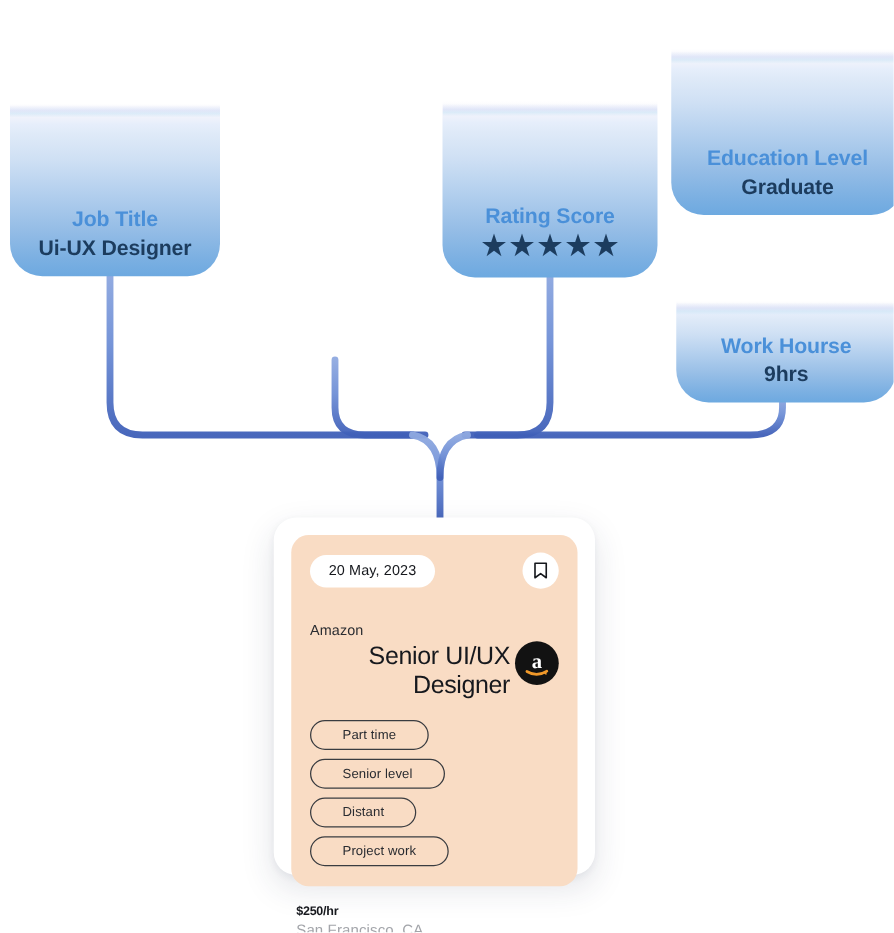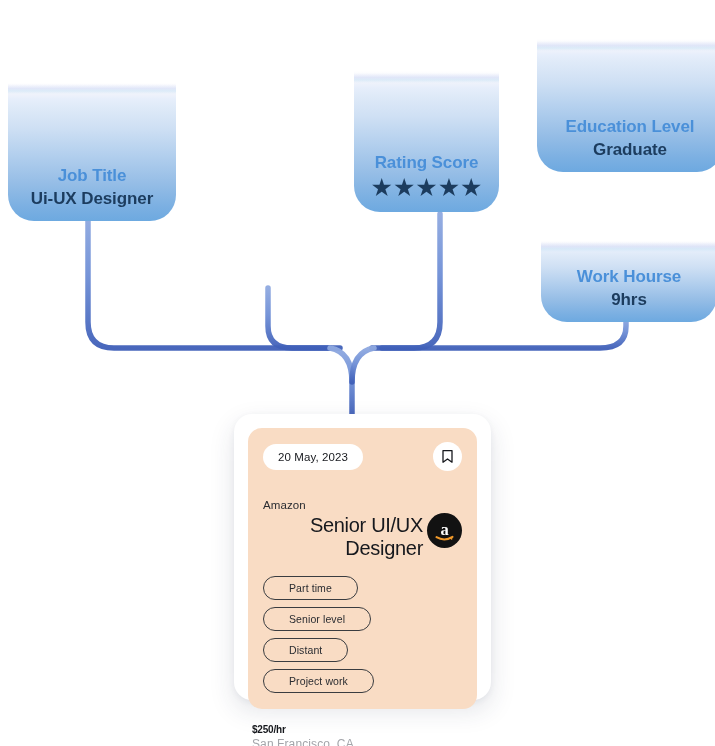--- a/index.html
+++ b/index.html
@@ -88,28 +88,28 @@
     display: flex;
     gap: 1px;
     color: #1c3c5e;
     font-size: 25px;
     line-height: 1;
   }
 
   
   #node-job       { left: 8px;   top: 34px;  width: 168px; height: 187px; }
   #node-salary    { left: 208px; top: 146px; width: 126px; height: 146px; }
-  #node-rating    { left: 354px; top: 21px;  width: 145px; height: 191px; }
+  #node-rating    { left: 354px; top: 31px;  width: 172px; height: 191px; }
   #node-education { left: 537px; top: -8px;  width: 186px; height: 180px; }
   #node-hours     { left: 541px; top: 212px; width: 176px; height: 110px; }
 
   
   #job-card {
     position: absolute;
-    left: 234px;
+    left: 219px;
     top: 414px;
     width: 257px;
     height: 286px;
     background: #ffffff;
     border-radius: 18px;
     box-shadow: 0 10px 26px rgba(40,50,80,.13), 0 2px 6px rgba(40,50,80,.06);
     box-sizing: border-box;
     padding: 14px 14px 0 14px;
     display: flex;
     flex-direction: column;

